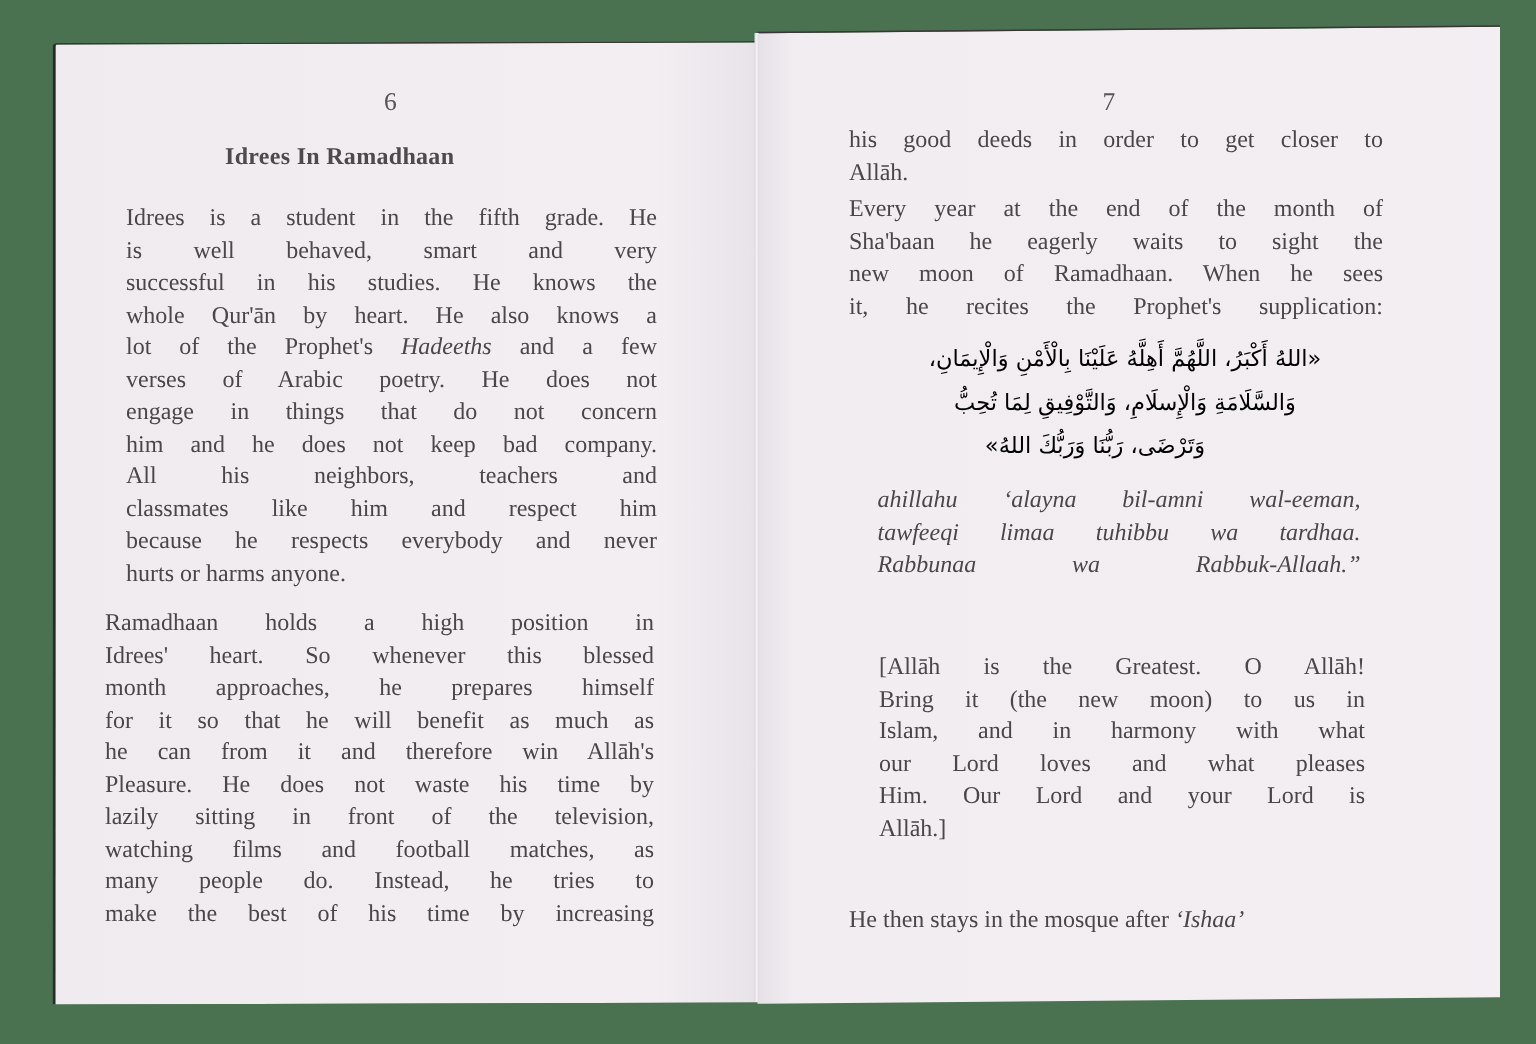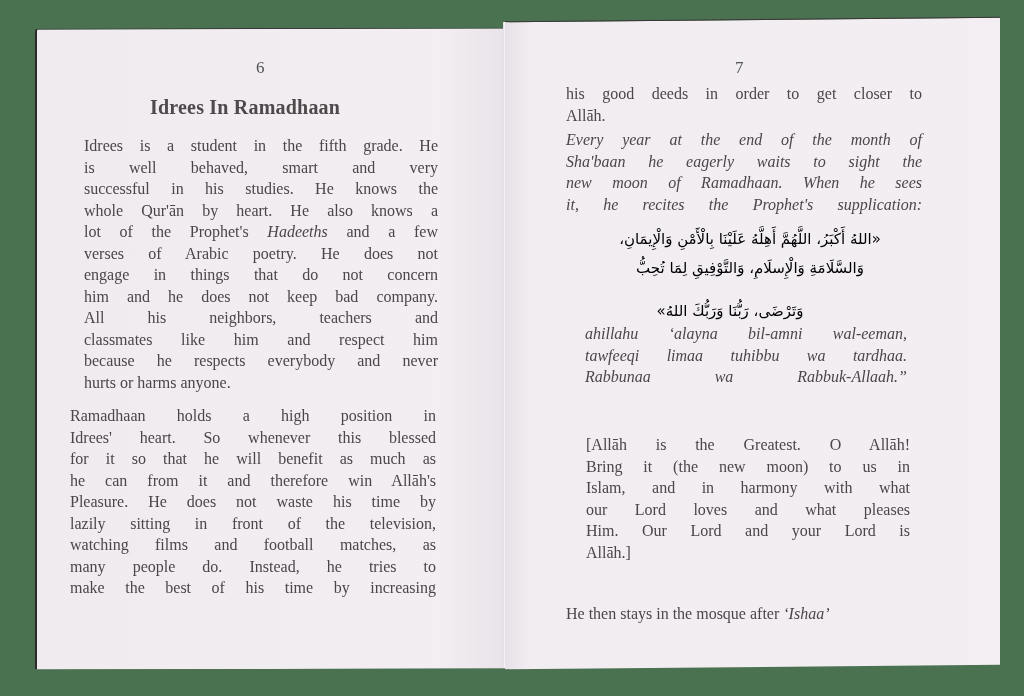--- a/index.html
+++ b/index.html
@@ -30,21 +30,21 @@
   }
   .spine {
     position:absolute; left:503px; top:22px; width:3px; height:646px;
     background:linear-gradient(to right,#ddd7dd,#f6f2f6,#ddd7dd);
   }
   .page-number {
     position:absolute; font-size:17px; color:#555;
   }
   .title {
     position:absolute; left:150px; top:96px;
-    font-size:20px; font-weight:bold; color:#4e4a4c;
+    font-size:16px; font-weight:bold; color:#4e4a4c;
     letter-spacing:0.2px;
   }
   .text-block {
     position:absolute;
     font-size:16px;
     line-height:21.5px;
     color:#4b4649;
     text-align:justify;
     text-align-last:justify;
   }
@@ -82,47 +82,48 @@
   <span class="line">him and he does not keep bad company.</span>
   <span class="line">All his neighbors, teachers and</span>
   <span class="line">classmates like him and respect him</span>
   <span class="line">because he respects everybody and never</span>
   <span class="line last">hurts or harms anyone.</span>
 </div>
 
 <div class="text-block" style="left:70px; top:405px; width:366px;">
   <span class="line">Ramadhaan holds a high position in</span>
   <span class="line">Idrees' heart. So whenever this blessed</span>
+  <span class="line">month approaches, he prepares himself</span>
   <span class="line">for it so that he will benefit as much as</span>
   <span class="line">he can from it and therefore win Allāh's</span>
   <span class="line">Pleasure. He does not waste his time by</span>
   <span class="line">lazily sitting in front of the television,</span>
   <span class="line">watching films and football matches, as</span>
   <span class="line">many people do. Instead, he tries to</span>
   <span class="line">make the best of his time by increasing</span>
 </div>
 
 <div class="page-number" style="left:735px; top:58px;">7</div>
 
 <div class="text-block" style="left:566px; top:83px; width:356px;">
   <span class="line">his good deeds in order to get closer to</span>
   <span class="line last">Allāh.</span>
 </div>
 
-<div class="text-block" style="left:566px; top:129px; width:356px;font-style:italic;">
+<div class="text-block" style="left:566px; top:129px; width:356px;">
   <span class="line">Every year at the end of the month of</span>
   <span class="line">Sha'baan he eagerly waits to sight the</span>
   <span class="line">new moon of Ramadhaan. When he sees</span>
   <span class="line">it, he recites the Prophet's supplication:</span>
 </div>
 
 <div class="arabic" style="left:580px; top:225px; width:340px;">
   <div>«اللهُ أَكْبَرُ، اللَّهُمَّ أَهِلَّهُ عَلَيْنَا بِالْأَمْنِ وَالْإِيمَانِ،</div>
   <div>وَالسَّلَامَةِ وَالْإِسلَامِ، وَالتَّوْفِيقِ لِمَا تُحِبُّ</div>
-  <div style="padding-right:40px;margin-top:14px;">وَتَرْضَى، رَبُّنَا وَرَبُّكَ اللهُ»</div>
+  <div style="padding-right:40px;">وَتَرْضَى، رَبُّنَا وَرَبُّكَ اللهُ»</div>
 </div>
 
 <div class="text-block translit" style="left:585px; top:323px; width:322px;">
   <span class="line">ahillahu ‘alayna bil-amni wal-eeman,</span>
   <span class="line">tawfeeqi limaa tuhibbu wa tardhaa.</span>
   <span class="line">Rabbunaa wa Rabbuk-Allaah.”</span>
 </div>
 
 <div class="text-block" style="left:586px; top:434px; width:324px;">
   <span class="line">[Allāh is the Greatest. O Allāh!</span>

